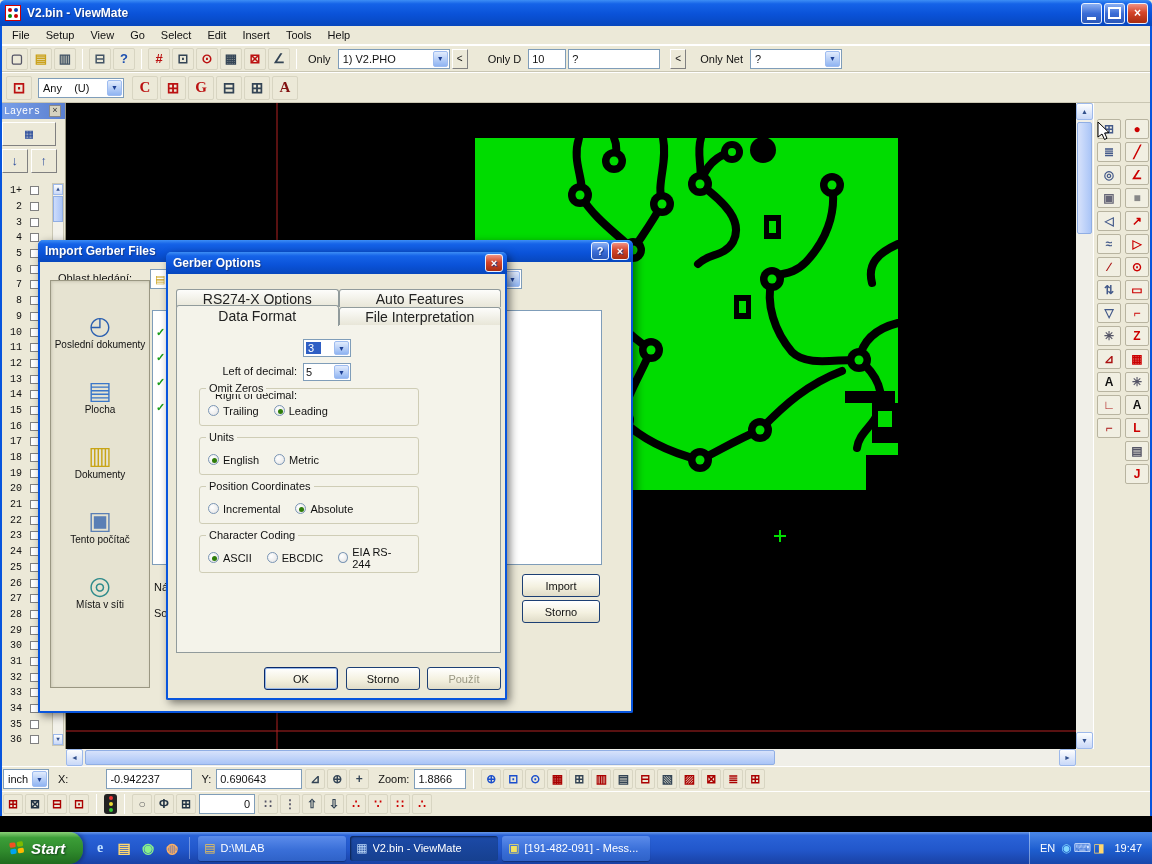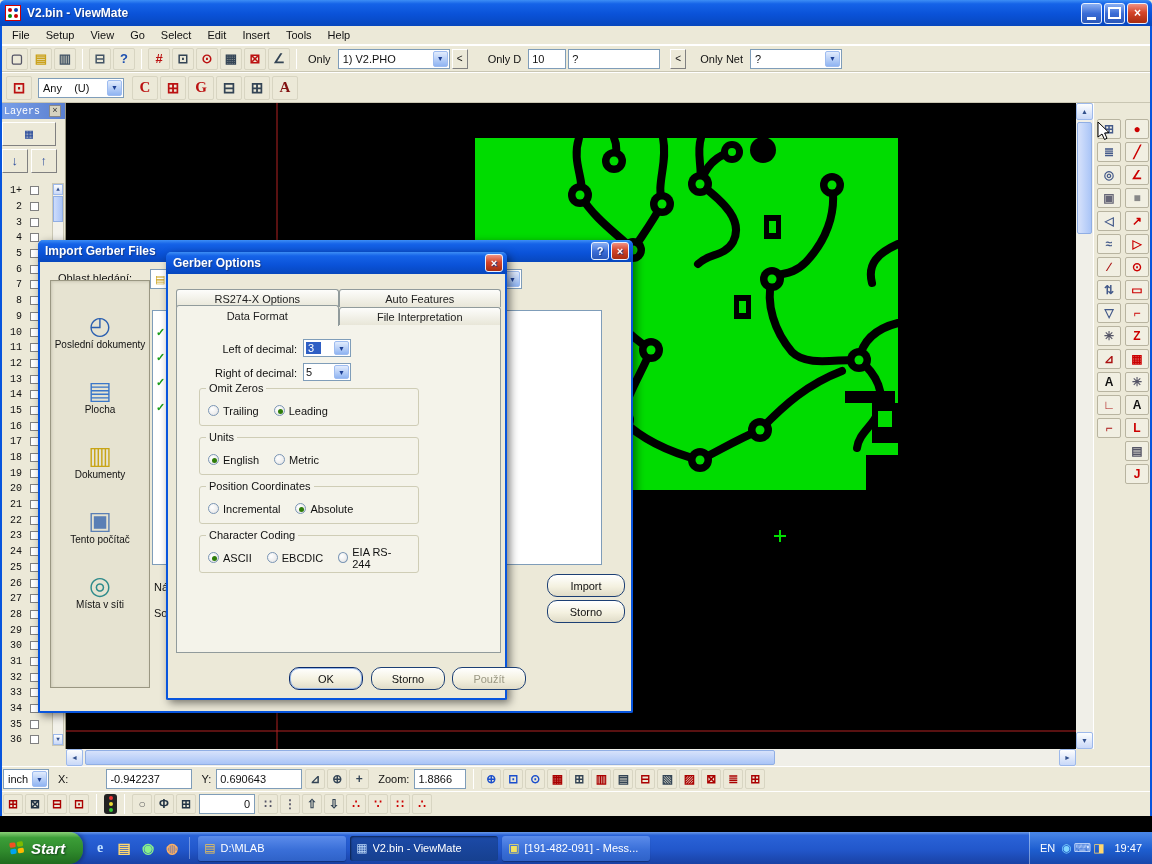--- a/index.html
+++ b/index.html
@@ -140,36 +140,36 @@
   #look-in-combo{position:absolute;left:110px;top:29px;width:372px;}
   #places{position:absolute;left:10px;top:40px;width:100px;height:408px;background:#e6e3d1;
     border:1px solid #9a9782;box-shadow:inset 1px 1px 3px #c9c6b3;padding-top:30px;}
   .place{height:65px;text-align:center;}
   .place-icon{font-size:25px;line-height:28px;}
   .place-label{font-size:10px;line-height:11px;padding:0 2px;}
   #file-list{position:absolute;left:112px;top:70px;width:450px;height:255px;background:#fff;border:1px solid #7f9db9;}
   .fcheck{position:absolute;left:3px;width:14px;height:14px;color:#1b9e1b;font-size:11px;font-weight:bold;}
   #fname-label{position:absolute;left:114px;top:341px;}
   #ftype-label{position:absolute;left:114px;top:367px;}
-  .xpbtn{position:absolute;width:74px;height:23px;border:1px solid #1c3f74;border-radius:10px;
-    background:linear-gradient(180deg,#ffffff,#f4f1e0 55%,#e0dcc8);display:flex;align-items:center;justify-content:center;font-size:11px;margin-left:25px;}
+  .xpbtn{position:absolute;width:74px;height:23px;border:1px solid #1c3f74;border-radius:3px;
+    background:linear-gradient(180deg,#ffffff,#f4f1e0 55%,#e0dcc8);display:flex;align-items:center;justify-content:center;font-size:11px;}
   #import-btn{left:482px;top:334px;width:78px;}
   #istorno-btn{left:482px;top:360px;width:78px;}
 
   #gerber-dialog{left:166px;top:252px;width:341px;height:448px;z-index:20;}
   .tabs{position:absolute;left:8px;width:325px;display:flex;}
   #tabs-back{top:35px;height:20px;}
   #tabs-front{top:53px;height:20px;z-index:3;}
-  .tab{flex:1;display:flex;align-items:center;justify-content:center;font-size:11px;color:#222;
+  .tab{flex:1;display:flex;align-items:center;justify-content:center;font-size:14px;color:#222;
     background:linear-gradient(180deg,#fdfdfb,#e8e6d8);border:1px solid #919b9c;border-bottom:none;
     border-radius:3px 3px 0 0;height:18px;margin-top:2px;}
   .tab.active{height:21px;margin-top:0;background:#f4f3ea;position:relative;z-index:4;}
   #gerber-panel{position:absolute;left:8px;top:71px;width:325px;height:330px;border:1px solid #919b9c;
     background:#f4f3ea;}
-  .dec-label{position:absolute;left:8px;width:112px;text-align:right;}
+  .dec-label{position:absolute;left:8px;width:112px;text-align:right;margin-top:22px;}
   #dec1-label{top:19px;} #dec2-label{top:43px;}
   .scombo{position:absolute;left:126px;width:48px;height:18px;background:#fff;border:1px solid #7f9db9;
     display:flex;align-items:center;padding:0 16px 0 2px;}
   #dec1-combo{top:15px;} #dec2-combo{top:39px;}
   .scombo .selhl{background:#2f5fc4;color:#fff;padding:0 7px 0 2px;}
   #gerber-groups{position:absolute;left:22px;top:64px;width:220px;}
   .group{position:relative;border:1px solid #cfcdb6;border-radius:3px;height:38px;margin-bottom:11px;}
   .group-label{position:absolute;top:-7px;left:6px;background:#f4f3ea;padding:0 3px;}
   .radio-row{display:flex;align-items:center;height:100%;padding:7px 0 0 8px;}
   .radio-opt{display:flex;align-items:center;margin-right:15px;}

